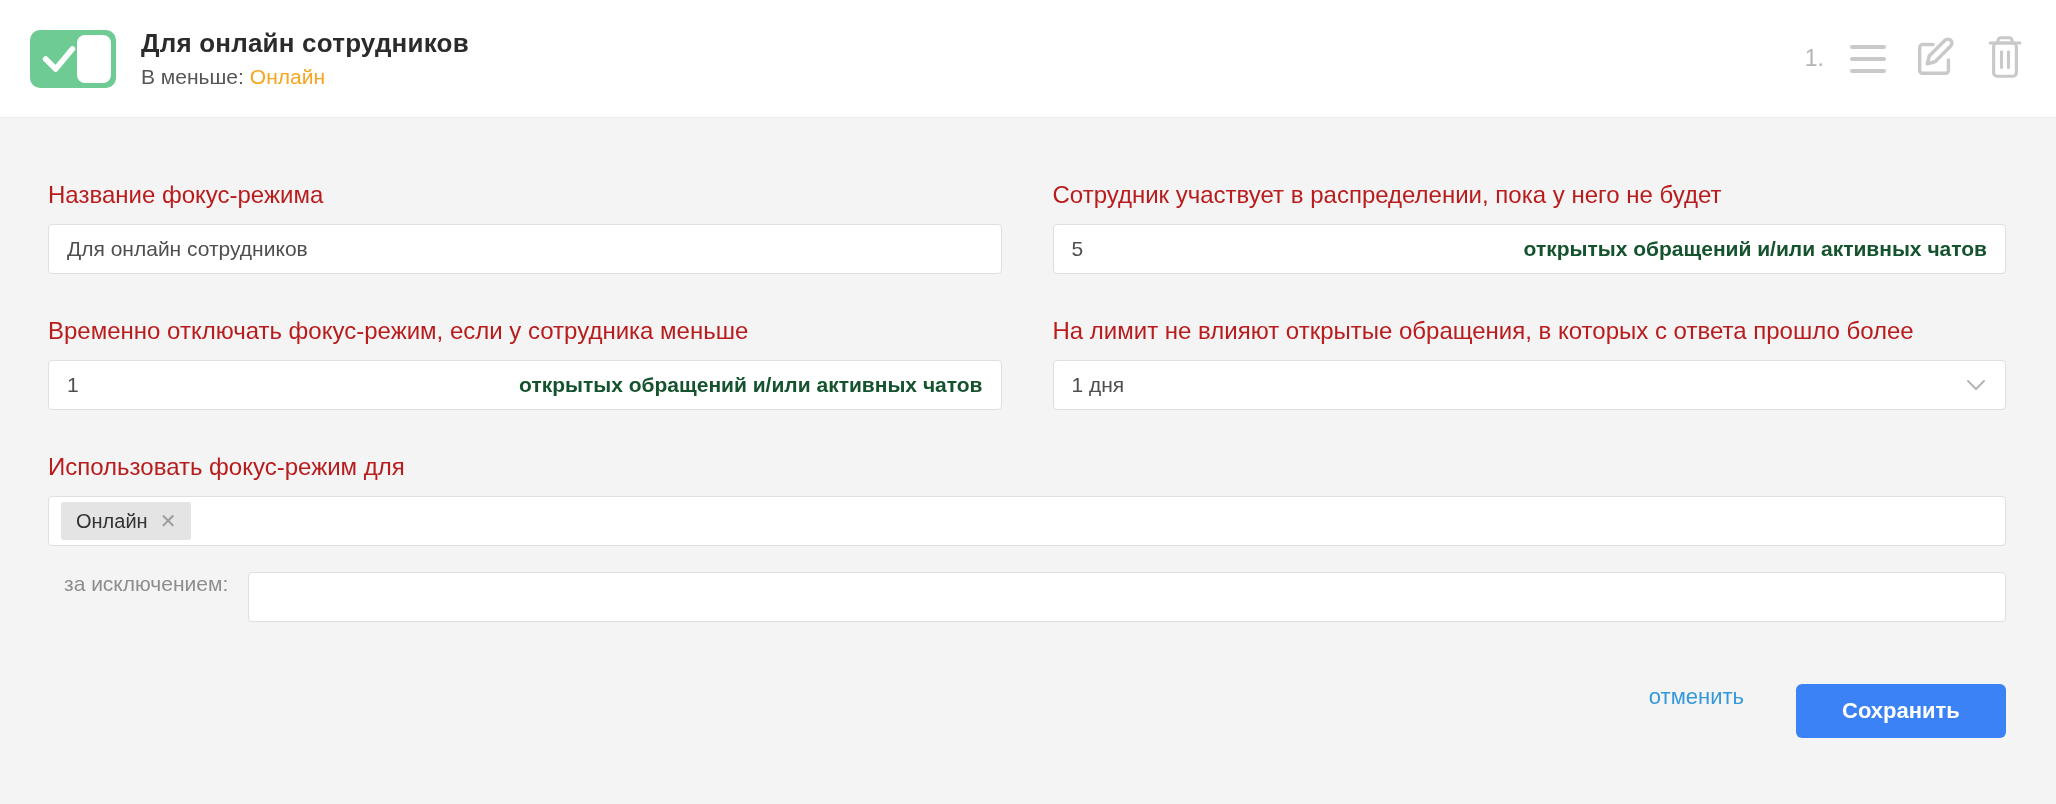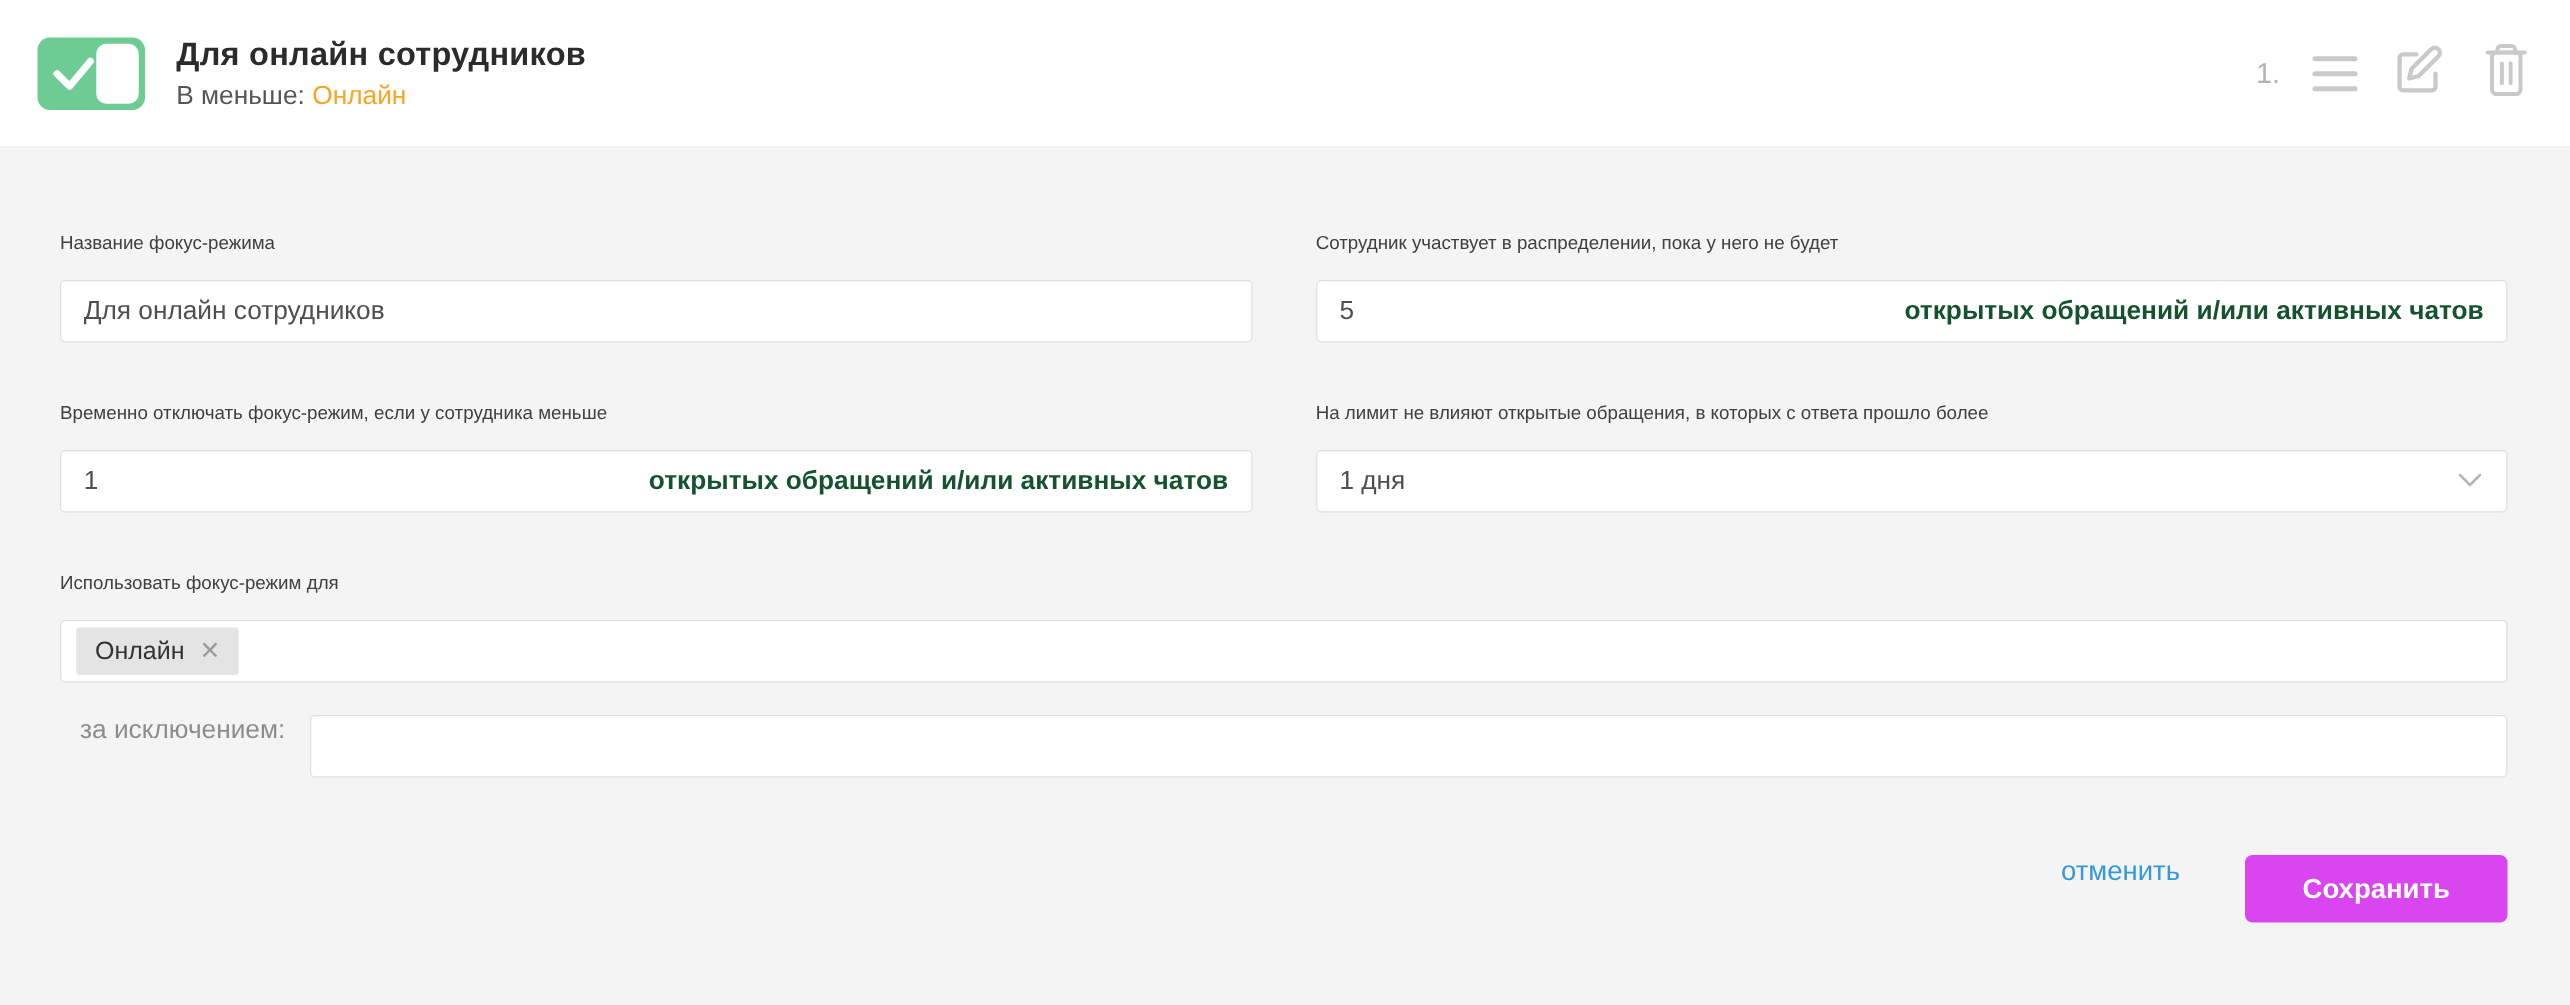--- a/index.html
+++ b/index.html
@@ -57,22 +57,22 @@
 
   
   .form { padding: 64px 50px 0 48px; }
   .grid {
     display: grid;
     grid-template-columns: 1fr 1fr;
     column-gap: 51px;
     row-gap: 44px;
   }
   .field-label {
-    font-size: 15px;
-    color: #404040;
+    font-size: 24px;
+    color: #b91c1c;
     margin-bottom: 16px;
     line-height: 26px;
   }
   .text-input, .composite-input, .select-input, .tag-field, .exclude-input {
     background: #ffffff;
     border: 1px solid #dfdfdf;
     border-radius: 4px;
     height: 50px;
     width: 100%;
     font-size: 21px;
@@ -124,21 +124,21 @@
   
   .footer {
     margin-top: 62px;
     display: flex; align-items: flex-start; justify-content: flex-end;
     gap: 52px;
   }
   .cancel-link {
     color: #3598db; font-size: 22px; cursor: pointer; text-decoration: none;
   }
   .save-button {
-    background: #d946ef;
+    background: #3b82f6;
     color: #ffffff;
     border: none;
     border-radius: 6px;
     width: 210px; height: 54px;
     font-size: 22px; font-weight: bold;
     font-family: "Liberation Sans", sans-serif;
     cursor: pointer;
   }
 </style>
 </head>

